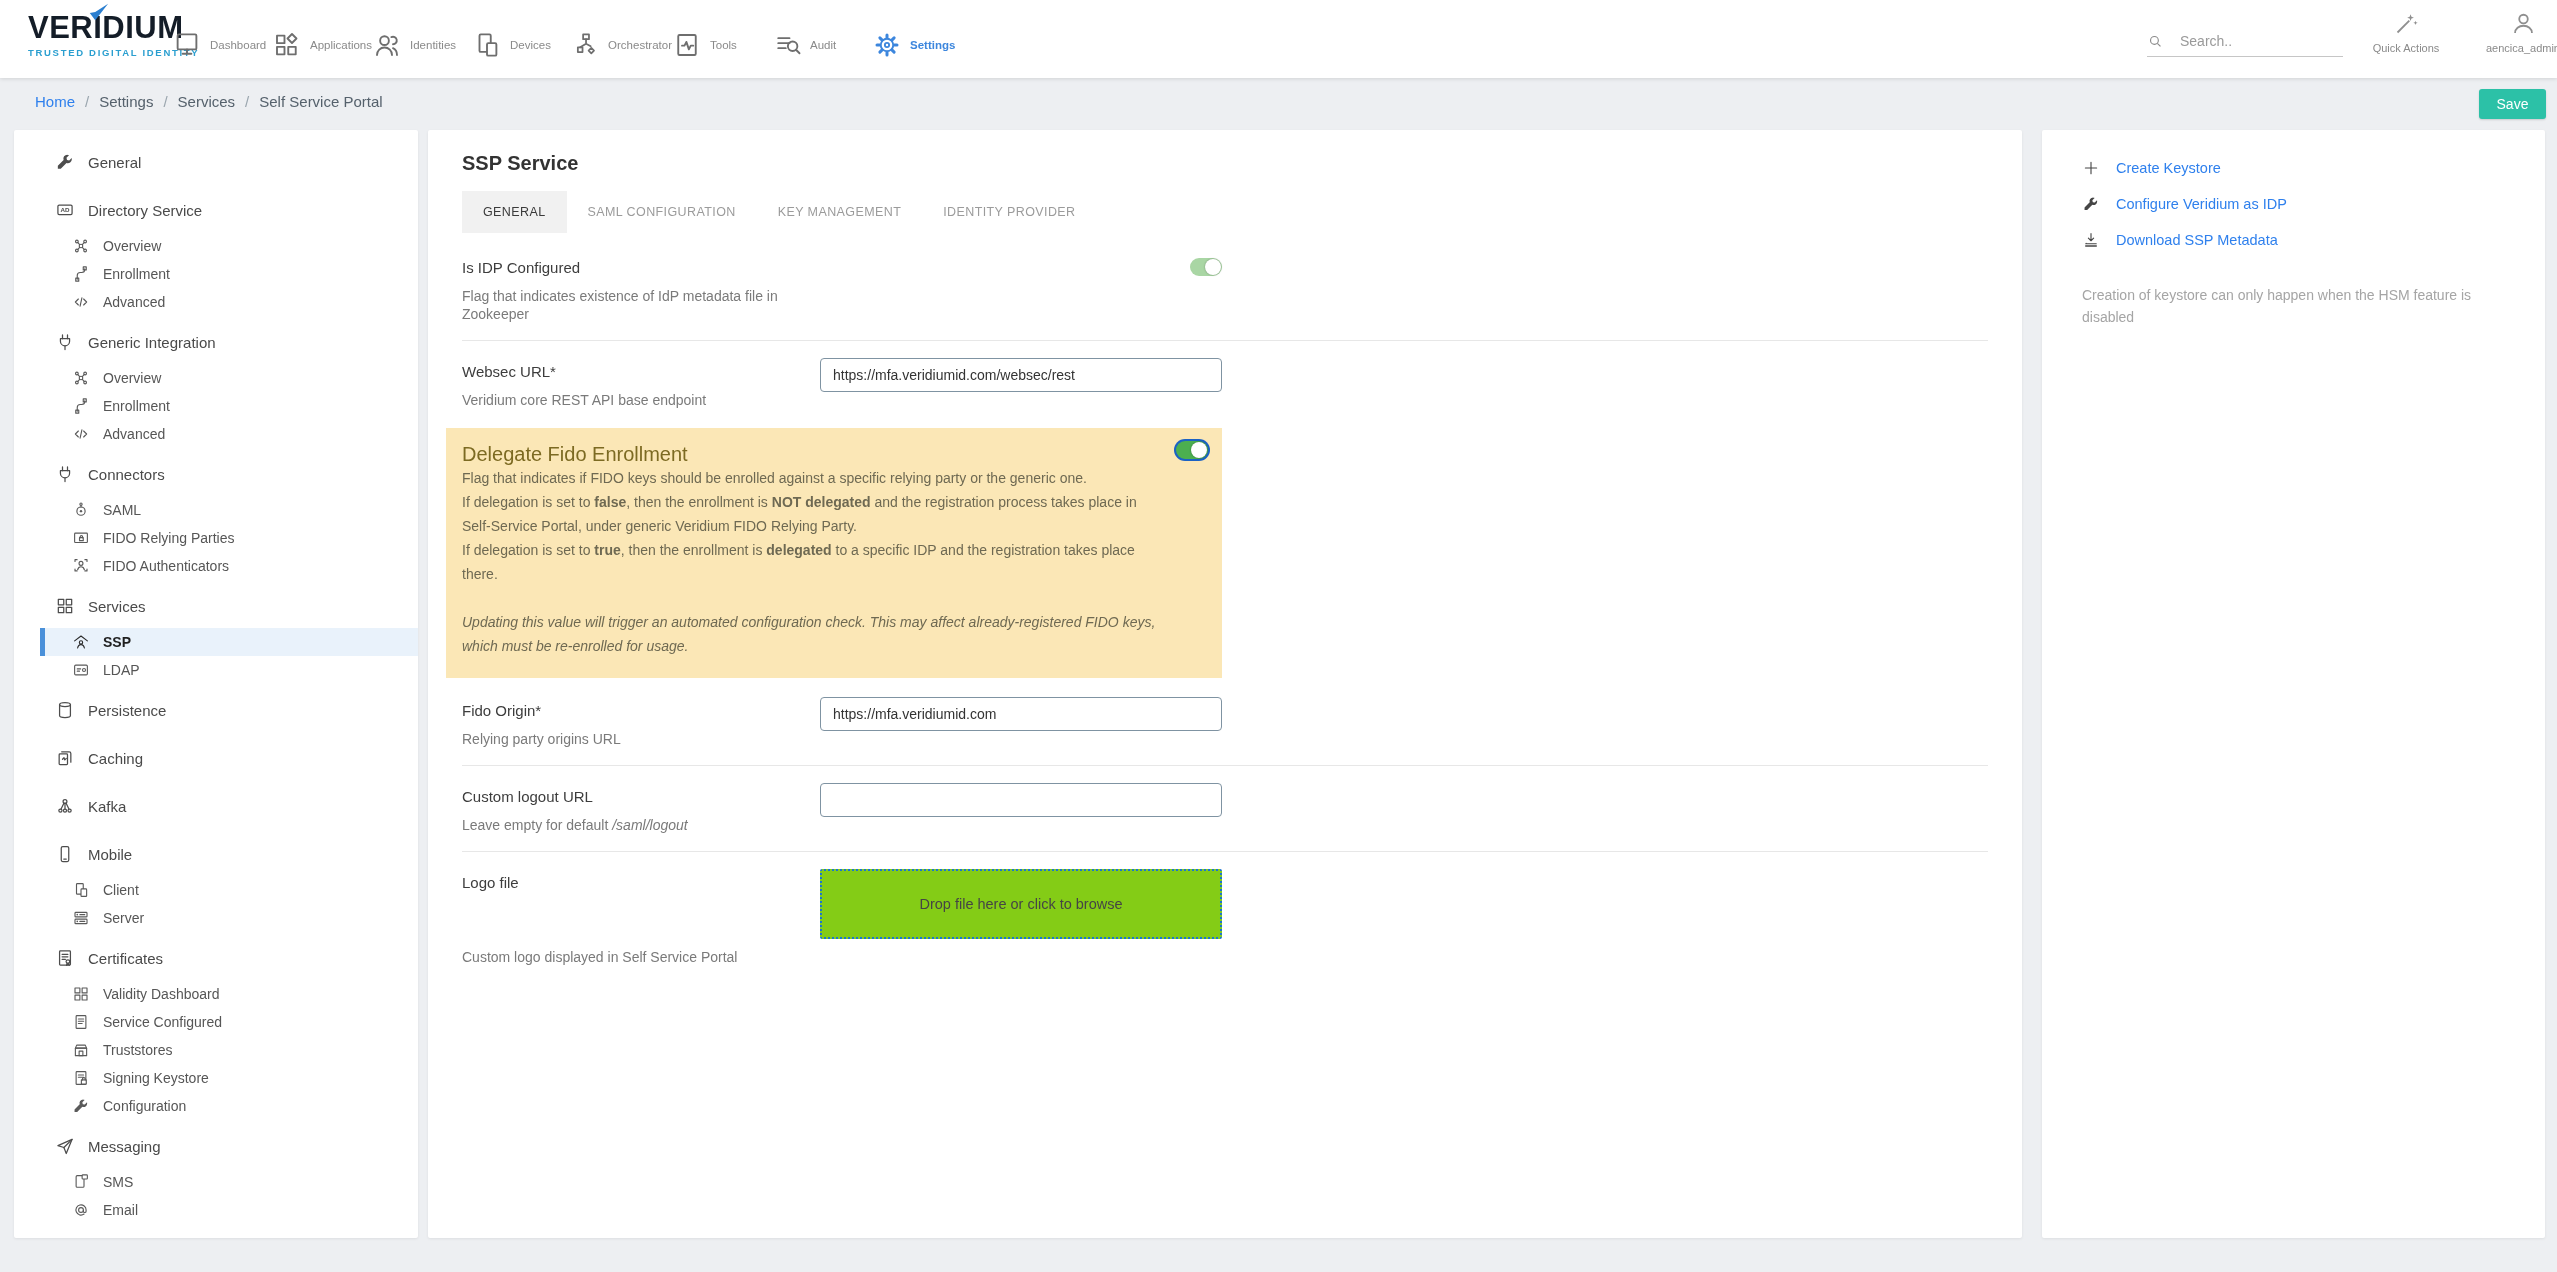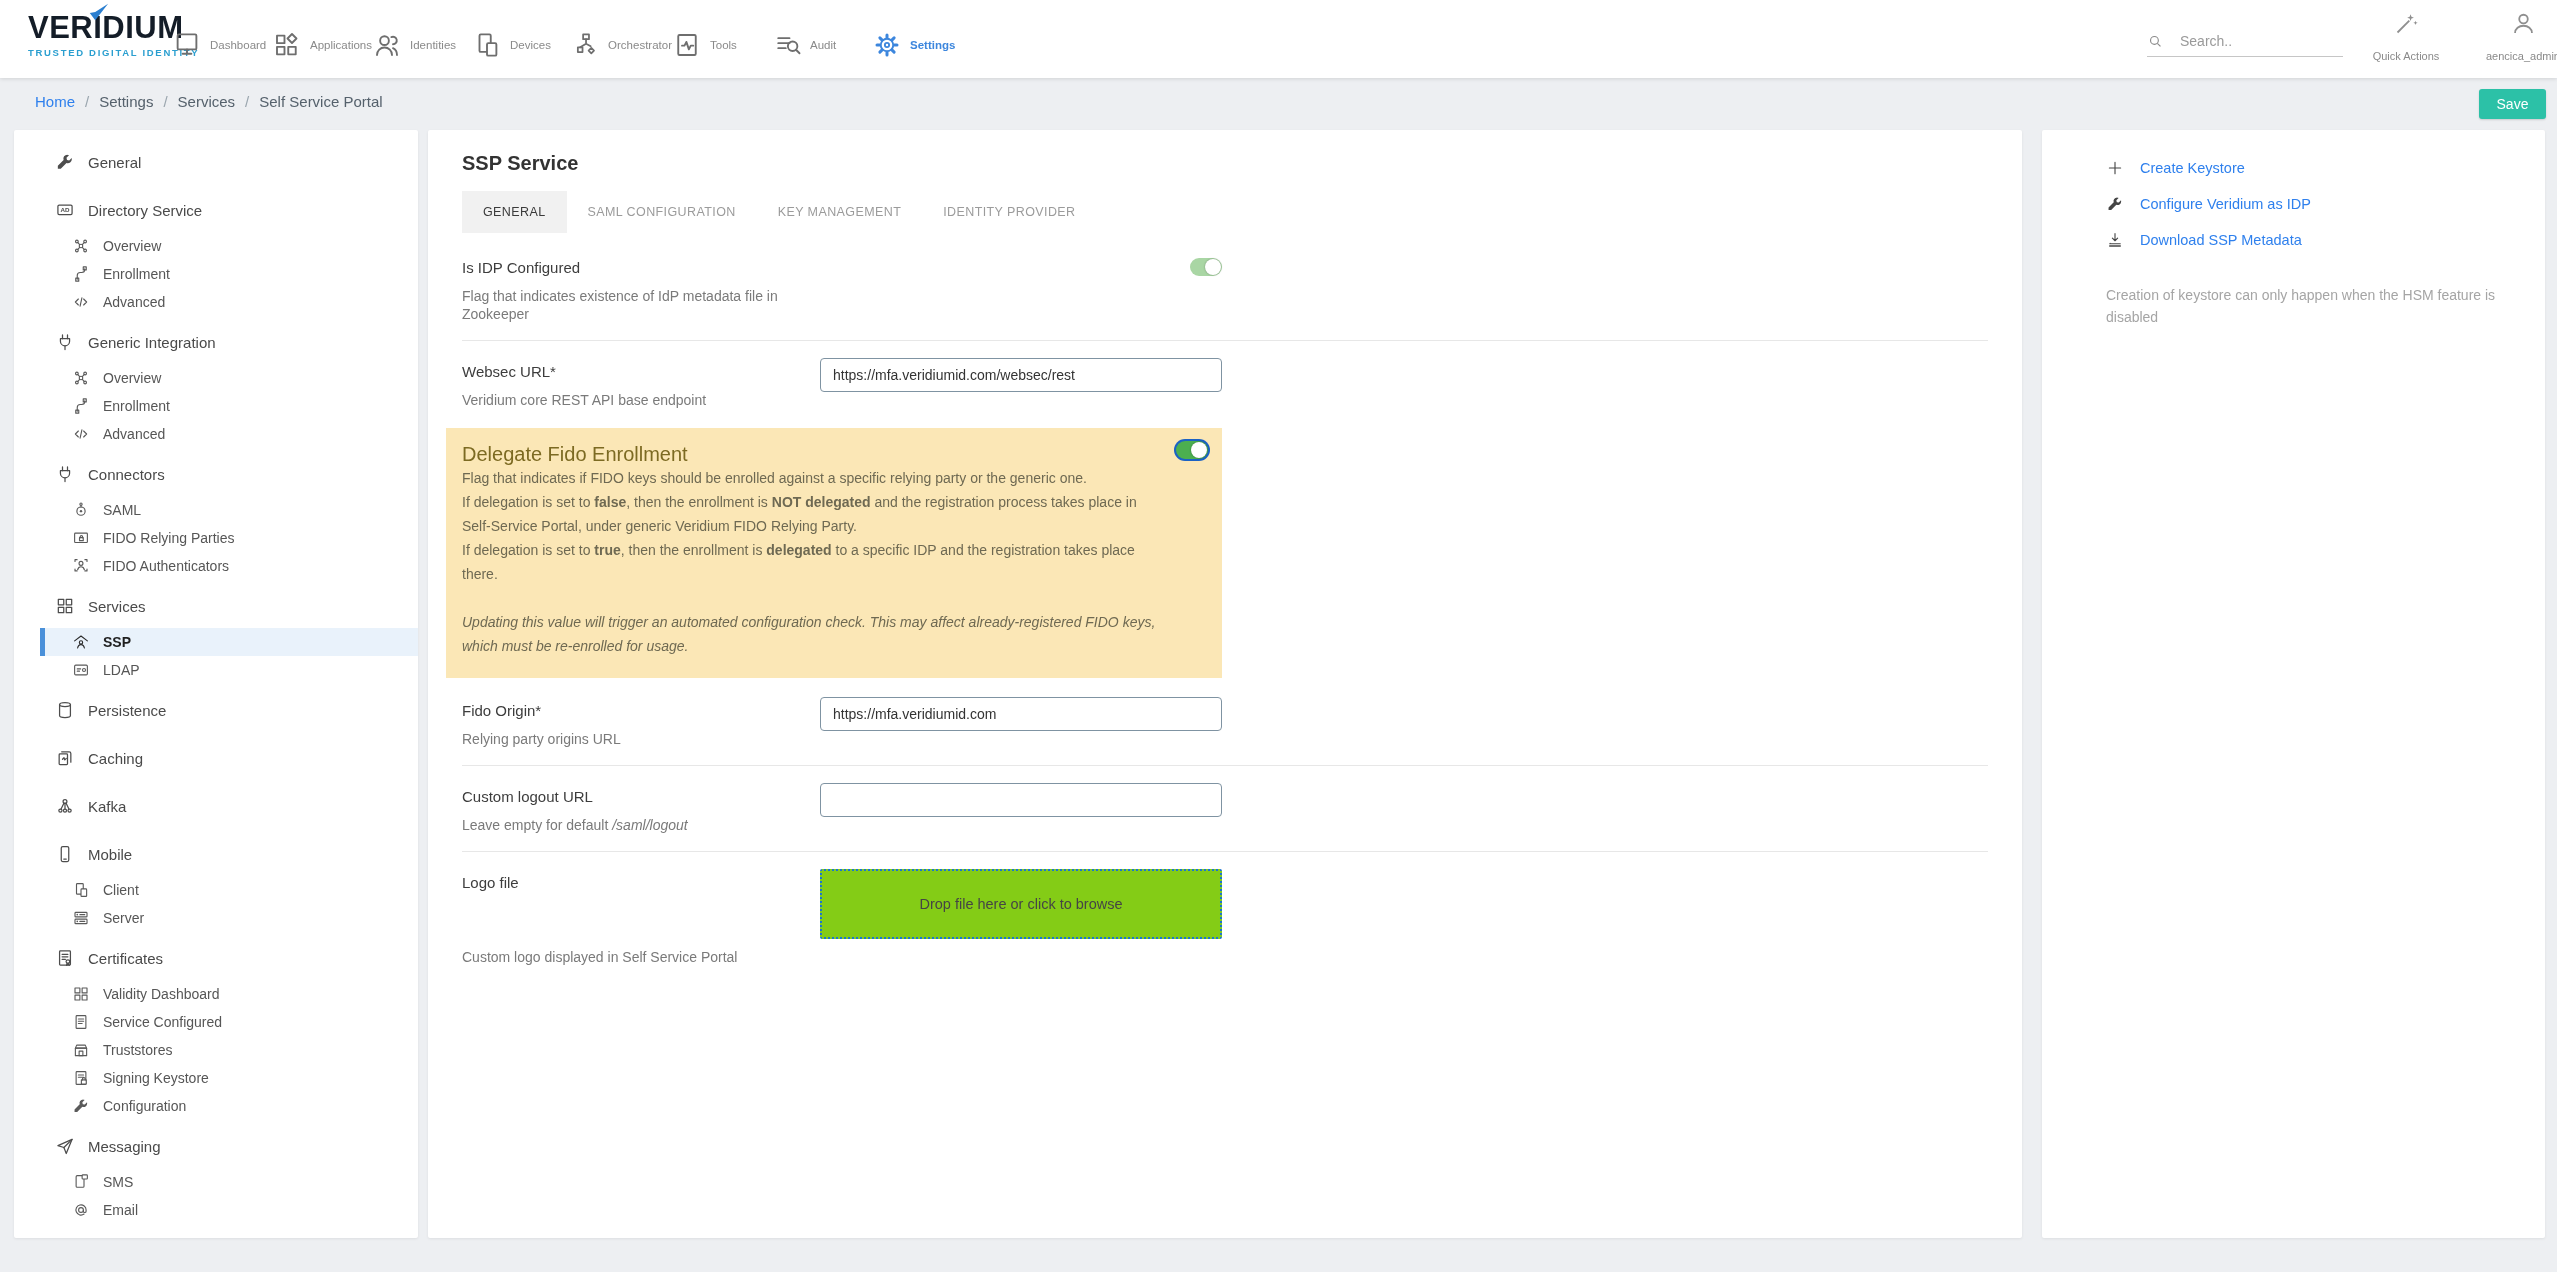--- a/index.html
+++ b/index.html
@@ -20,21 +20,21 @@
   .nav-label{font-size:11.5px;color:#8a8a8a;}
   .nav-item.active{color:#3c86dd;}
   .nav-item.active .nav-label{color:#3c86dd;font-weight:bold;}
   .search-wrap{position:absolute;left:2147px;top:26px;width:196px;height:30px;
     border-bottom:1px solid #c6c6c6;display:flex;align-items:center;}
   .search-wrap svg{width:17px;height:17px;color:#8a8a8a;flex:none;}
   .search-input{border:none;outline:none;background:transparent;font-size:14px;margin-left:14px;
     width:150px;color:#555;font-family:inherit;}
   .search-input::placeholder{color:#9a9a9a;}
   .header-action{position:absolute;top:10px;width:110px;display:flex;flex-direction:column;
-    align-items:center;gap:13px;color:#8a8a8a;cursor:pointer;}
+    align-items:center;gap:5px;color:#8a8a8a;cursor:pointer;}
   .header-action svg{width:27px;height:27px;color:#8f8f8f;}
   .header-action .ha-label{font-size:11px;color:#8a8a8a;}
   .qa{left:2351px;}
   .usr{left:2468px;}
 
   
   .crumbs{position:absolute;top:93px;left:35px;display:flex;gap:10px;font-size:15px;color:#55616c;}
   .crumb{cursor:pointer;}
   .crumb.home{color:#2f80ed;}
   .crumb-sep{color:#9aa5ae;}
@@ -86,21 +86,21 @@
   .hl-toggle{position:absolute;right:14px;top:13px;}
   .hl-body{width:706px;font-size:14px;color:#6e6952;line-height:24px;}
   .hl-body p{margin:0;}
   .hl-note{margin-top:24px;width:706px;font-size:14px;color:#6e6952;line-height:24px;font-style:italic;}
 
   .dropzone{height:66px;border:2px dotted #1b75d0;border-radius:2px;display:flex;align-items:center;
     justify-content:center;font-size:14.5px;color:#454545;cursor:pointer;background:#84cc16;}
   .logo-file-desc{font-size:14px;color:#7a7a7a;margin:4px 0 0 0;}
 
   
-  .right-inner{padding:20px 0 0 40px;margin-left:24px;}
+  .right-inner{padding:20px 0 0 40px;}
   .action-link{display:flex;align-items:center;gap:16px;height:36px;color:#2f80ed;font-size:14.5px;cursor:pointer;}
   .action-link svg{width:18px;height:18px;color:#454545;flex:none;}
   .panel-note{margin-top:26px;font-size:14px;color:#a5a5a5;line-height:22px;width:410px;}
 
   .defs{position:absolute;width:0;height:0;overflow:hidden;}
 </style>
 </head>
 <body>
 
 <svg class="defs" xmlns="http://www.w3.org/2000/svg">

